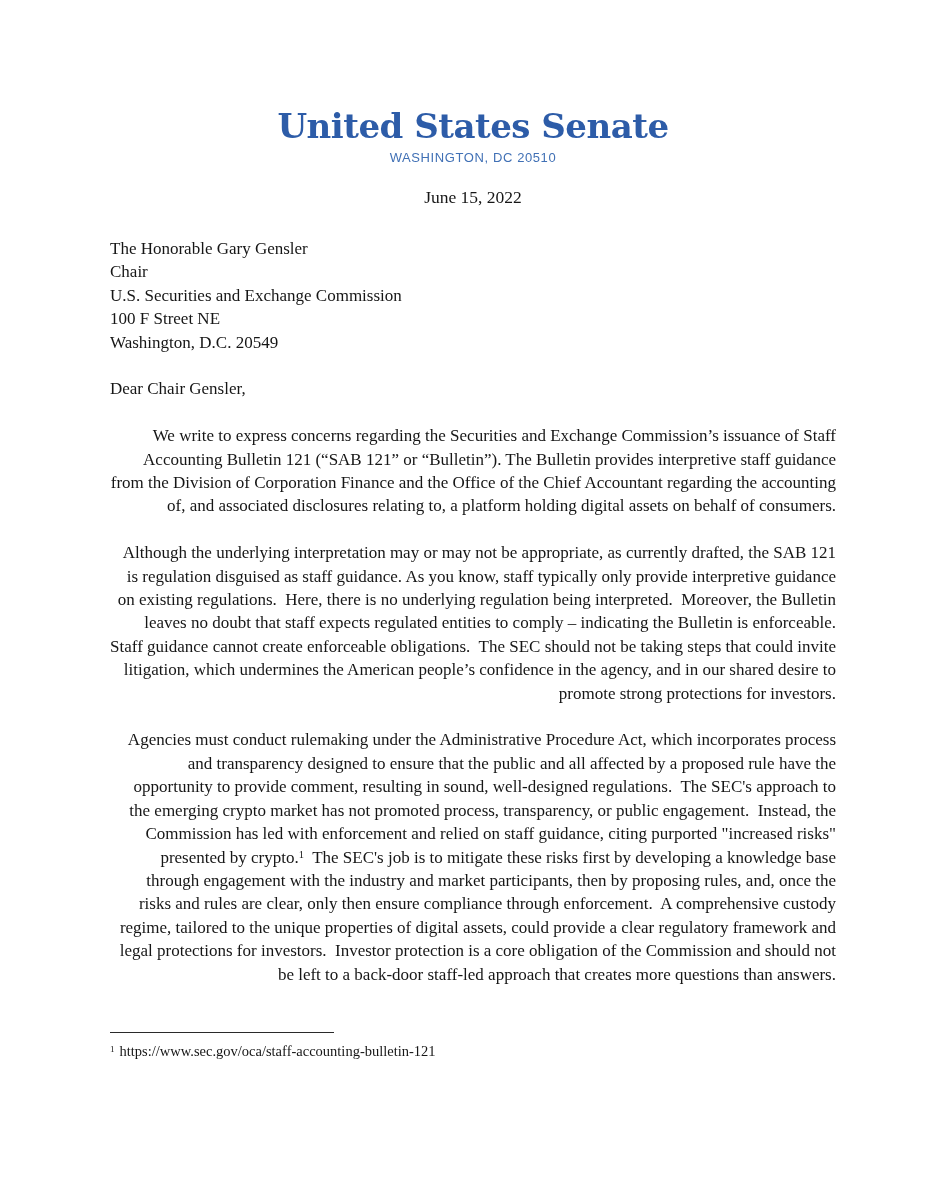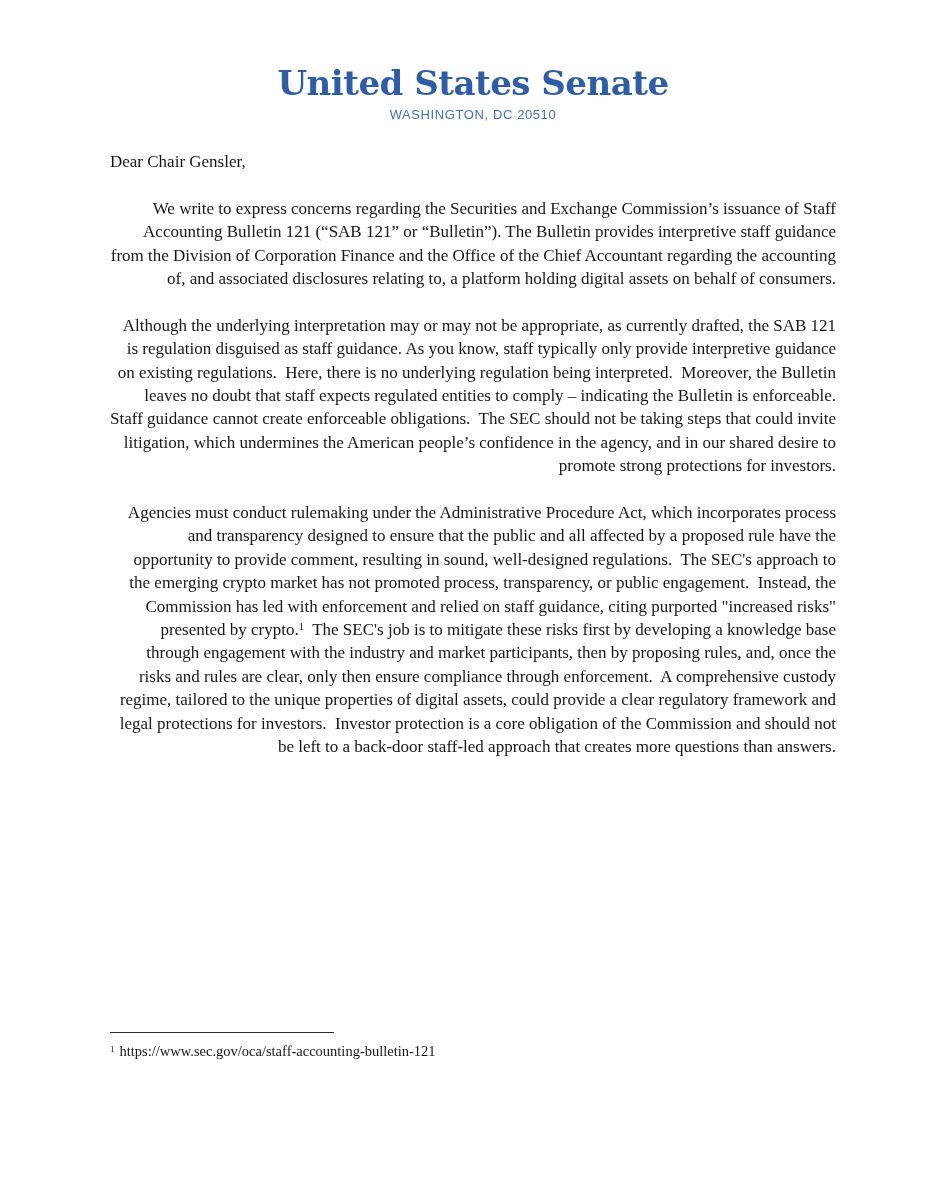--- a/index.html
+++ b/index.html
@@ -20,20 +20,21 @@
     padding-top: 64px;
     text-align: center;
   }
   .senate-title {
     font-family: "DejaVu Serif", serif;
     font-weight: bold;
     font-size: 34px;
     line-height: 38px;
     letter-spacing: -0.5px;
     color: var(--letterhead-blue, #2d5ca8);
+    margin-top: 43px;
   }
   .letterhead-subtitle {
     margin-top: 5px;
     font-family: "Liberation Sans", sans-serif;
     font-weight: normal;
     font-size: 13px;
     line-height: 15px;
     letter-spacing: 0.6px;
     color: var(--subtitle-blue, #4070b5);
   }
@@ -89,23 +90,31 @@
 </head>
 <body>
 
 <div class="page">
 
   <div class="letterhead">
     <div class="senate-title">United States Senate</div>
     <div class="letterhead-subtitle">WASHINGTON, DC 20510</div>
   </div>
 
+  <div class="date-line">June 15, 2022</div>
 
   <div class="letter-body">
 
+    <div class="recipient-block">
+      <div>The Honorable Gary Gensler</div>
+      <div>Chair</div>
+      <div>U.S. Securities and Exchange Commission</div>
+      <div>100 F Street NE</div>
+      <div>Washington, D.C. 20549</div>
+    </div>
 
     <div class="salutation">Dear Chair Gensler,</div>
 
     <p class="para">We write to express concerns regarding the Securities and Exchange Commission’s issuance of Staff Accounting Bulletin 121 (“SAB 121” or “Bulletin”). The Bulletin provides interpretive staff guidance from the Division of Corporation Finance and the Office of the Chief Accountant regarding the accounting of, and associated disclosures relating to, a platform holding digital assets on behalf of consumers.</p>
 
     <p class="para">Although the underlying interpretation may or may not be appropriate, as currently drafted, the SAB 121 is regulation disguised as staff guidance. As you know, staff typically only provide interpretive guidance on existing regulations.  Here, there is no underlying regulation being interpreted.  Moreover, the Bulletin leaves no doubt that staff expects regulated entities to comply – indicating the Bulletin is enforceable. Staff guidance cannot create enforceable obligations.  The SEC should not be taking steps that could invite litigation, which undermines the American people’s confidence in the agency, and in our shared desire to promote strong protections for investors.</p>
 
     <p class="para"><span>Agencies must conduct rulemaking under the Administrative Procedure Act, which incorporates process and transparency designed to ensure that the public and all affected by a proposed rule have the opportunity to provide comment, resulting in sound, well-designed regulations.  The SEC's approach to the emerging crypto market has not promoted process, transparency, or public engagement.  Instead, the Commission has led with enforcement and relied on staff guidance, citing purported "increased risks" presented by crypto.</span><sup class="fn-ref">1</sup><span>  The SEC's job is to mitigate these risks first by developing a knowledge base through engagement with the industry and market participants, then by proposing rules, and, once the risks and rules are clear, only then ensure compliance through enforcement.  A comprehensive custody regime, tailored to the unique properties of digital assets, could provide a clear regulatory framework and legal protections for investors.  Investor protection is a core obligation of the Commission and should not be left to a back-door staff-led approach that creates more questions than answers.</span></p>
 
   </div>

